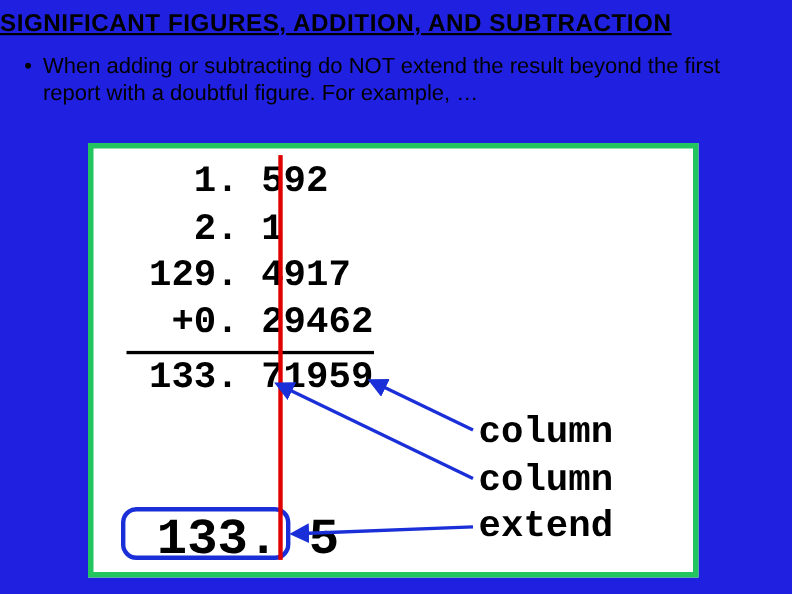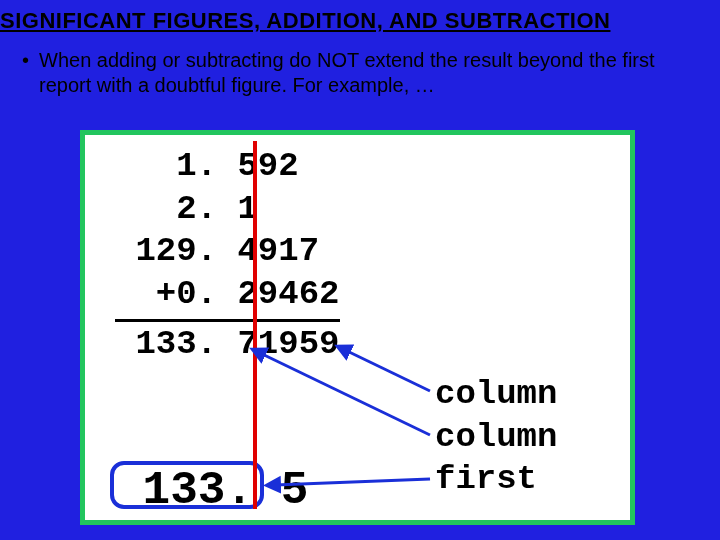--- a/index.html
+++ b/index.html
@@ -143,21 +143,21 @@
 
     <div class="resultline"> 133. 71959</div>
 
     <div class="finalline"> 133. 5</div>
     <div class="finalbox"></div>
 
     <div class="redline"></div>
 
     <div class="labels"><span>column</span>
 <span>column</span>
-<span>first</span></div>
+<span>extend</span></div>
 
     <svg class="arrows" viewBox="0 0 555 395">
       <defs>
         <marker id="ah" markerWidth="10" markerHeight="10" refX="2" refY="3" orient="auto">
           <path d="M0,0 L6,3 L0,6 Z" fill="#1a2fd8"></path>
         </marker>
       </defs>
       <line x1="345" y1="256" x2="260" y2="215" stroke="#1a2fd8" stroke-width="3" marker-end="url(#ah)"></line>
       <line x1="345" y1="300" x2="175" y2="218" stroke="#1a2fd8" stroke-width="3" marker-end="url(#ah)"></line>
       <line x1="345" y1="344" x2="190" y2="350" stroke="#1a2fd8" stroke-width="3" marker-end="url(#ah)"></line>

